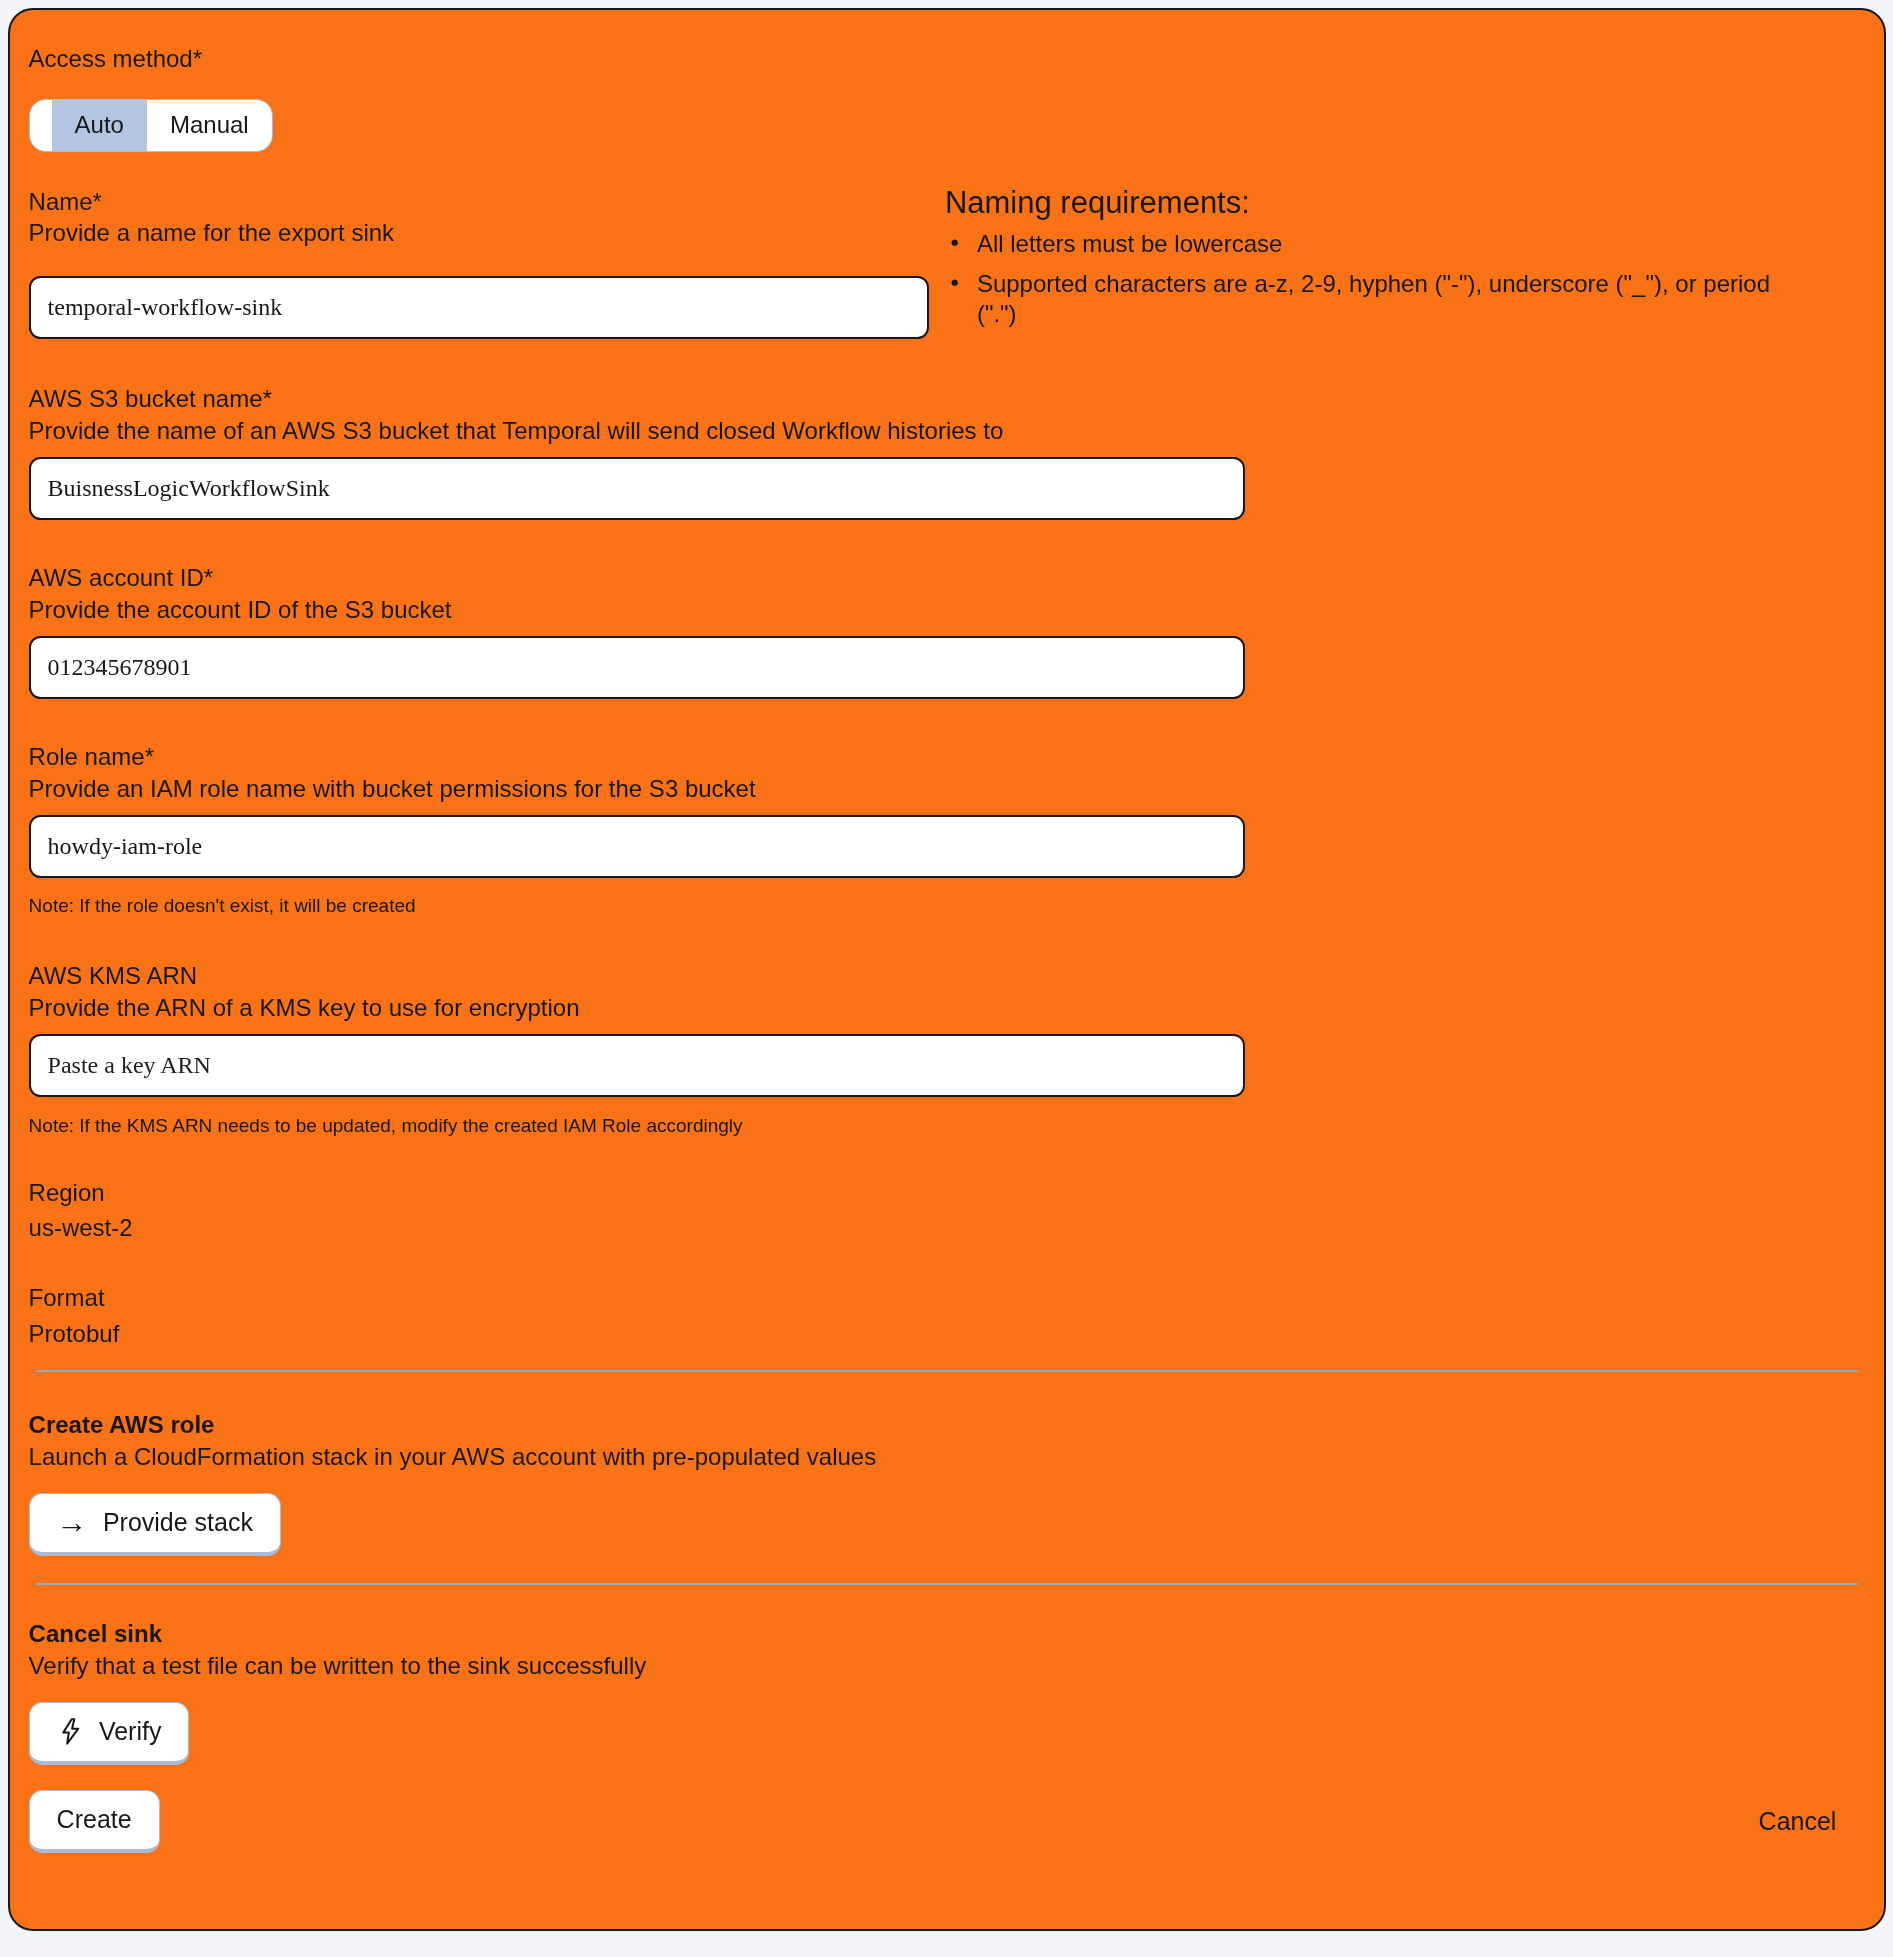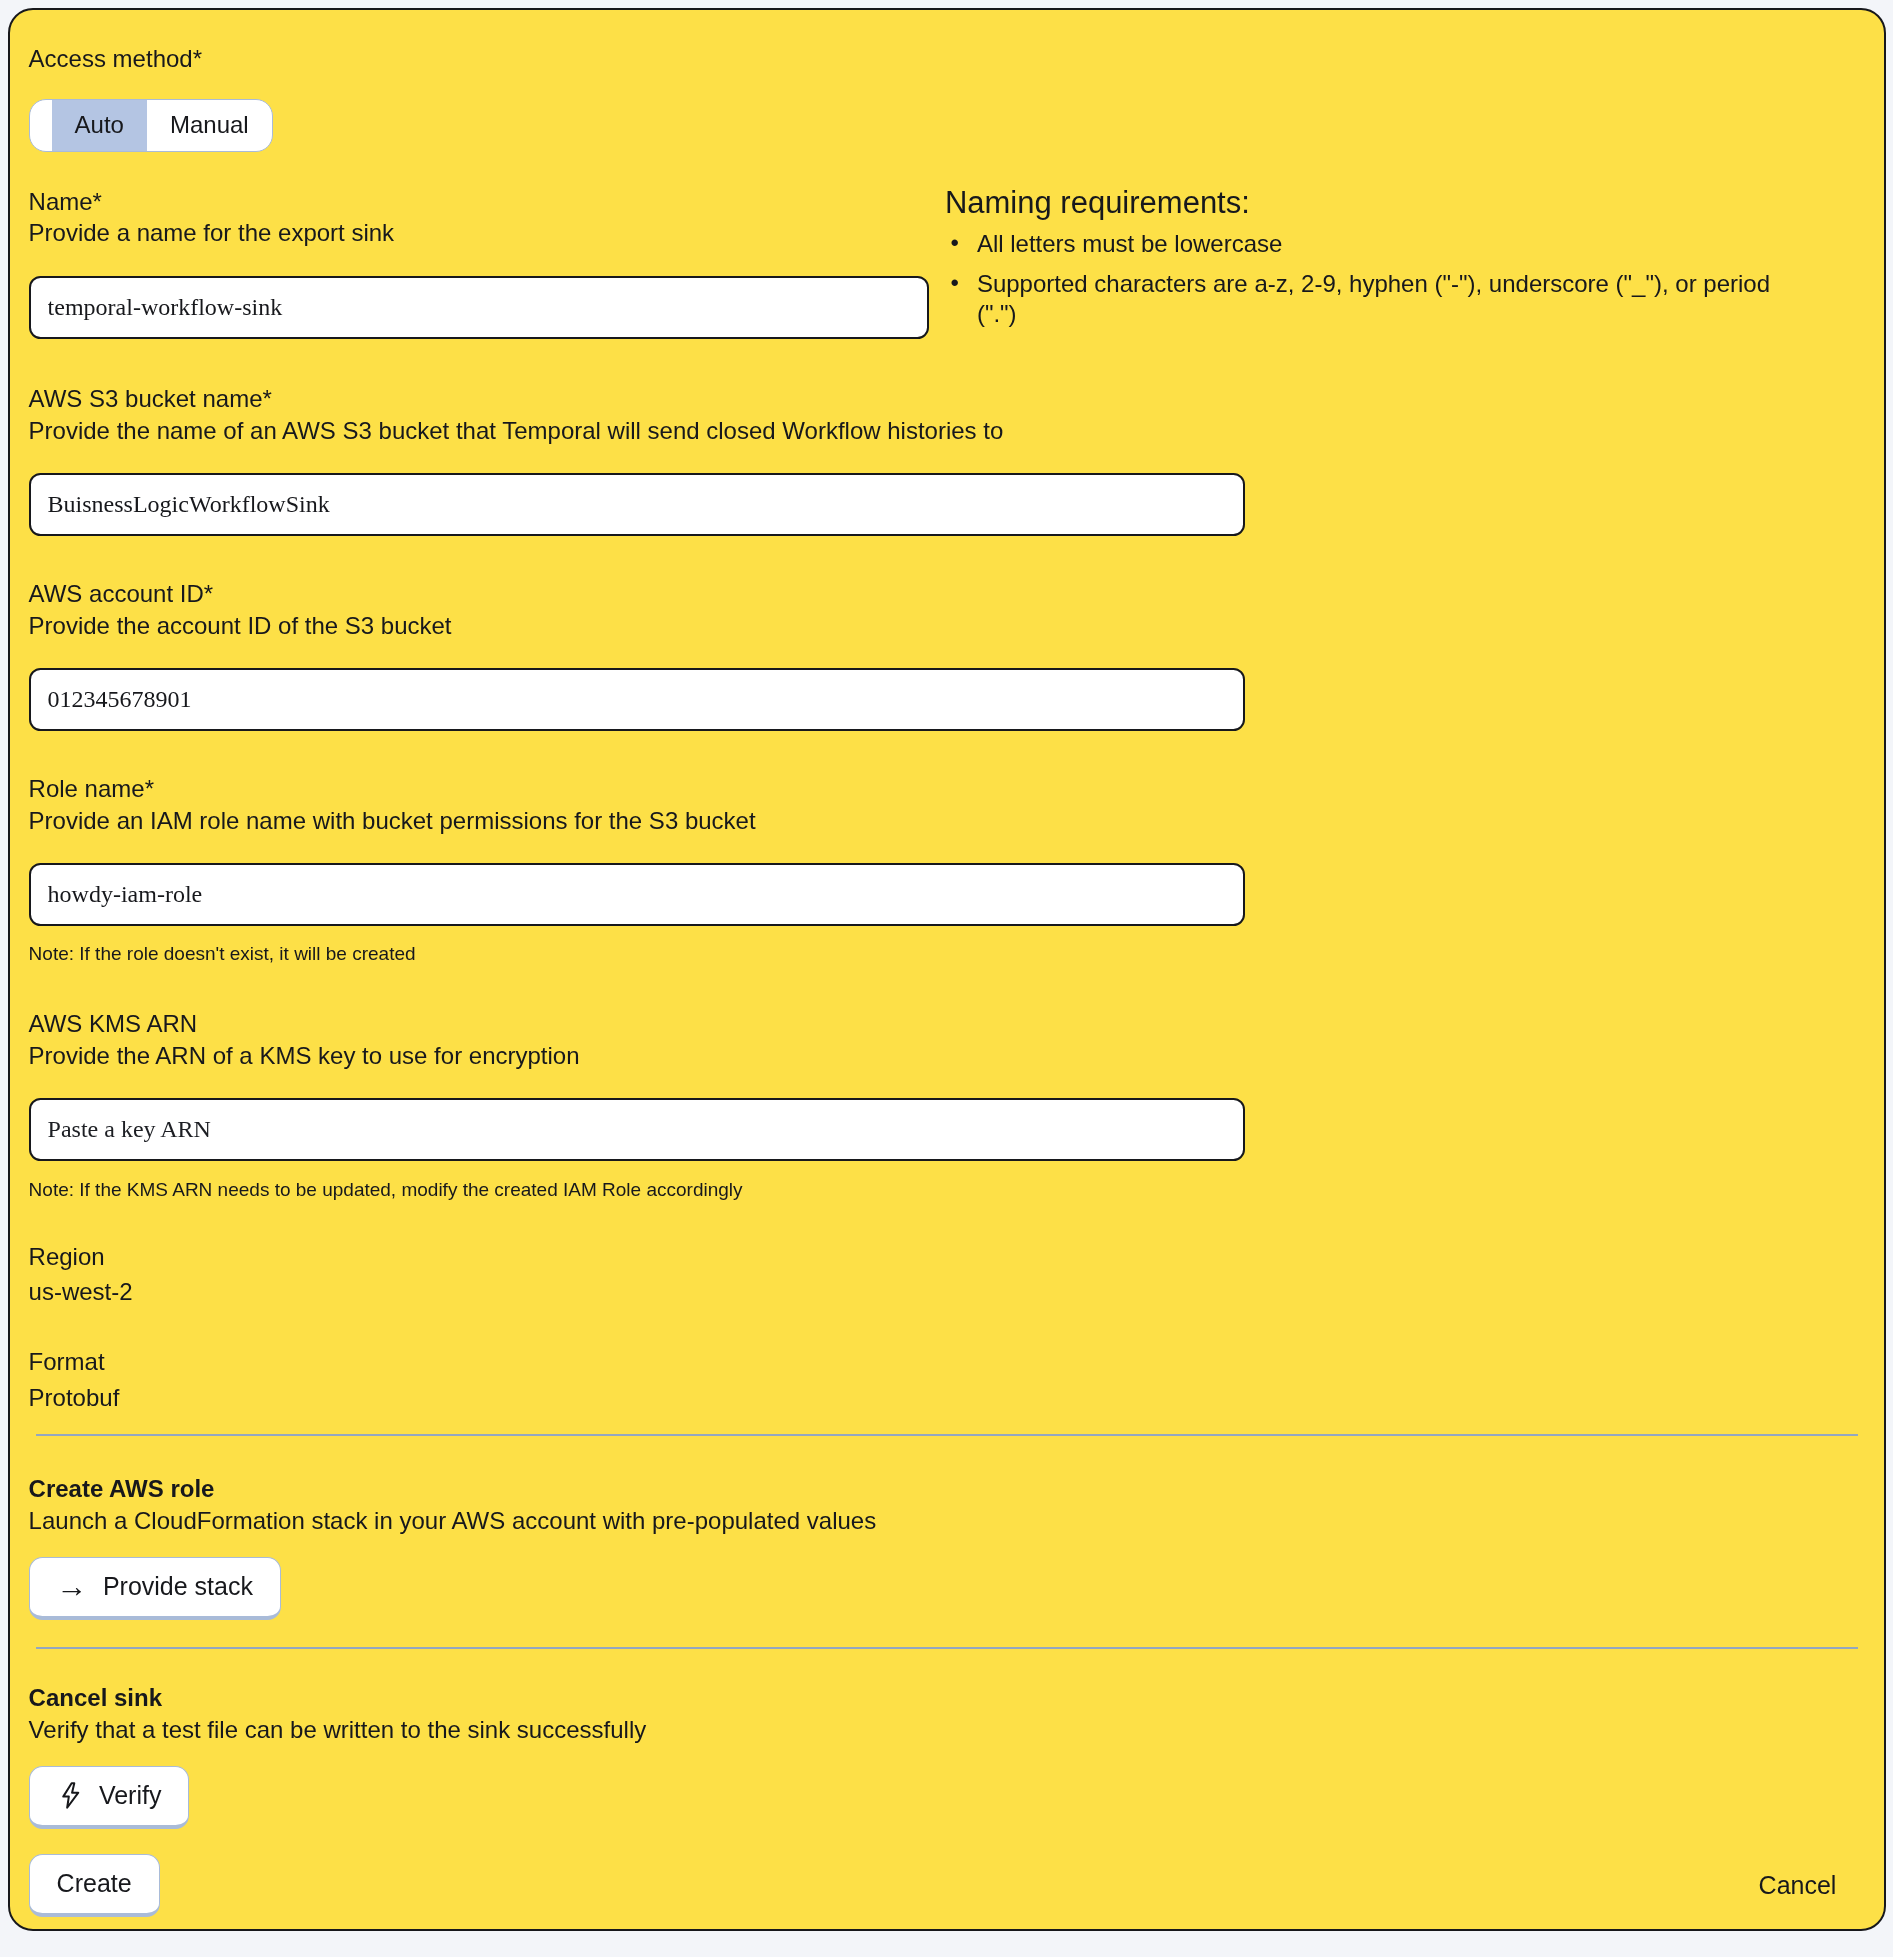--- a/index.html
+++ b/index.html
@@ -13,21 +13,21 @@
   html,body{margin:0;padding:0}
   body{
     width:1894px;height:1958px;
     background:var(--page-bg);
     font-family:"Liberation Sans","DejaVu Sans",sans-serif;
     color:var(--text);
   }
   .card{
     margin:7.6px;
     height:1923px;
-    background:#fde047;
+    background:#f97316;
     border:2.9px solid #17181c;
     border-radius:25px;
     padding:34px 19px 0 19px;
     overflow:hidden;
   }
   .lbl{font-size:24px;line-height:30px}
   .desc{font-size:24px;line-height:30px;margin-top:1.9px}
   .note{font-size:19px;line-height:25px;margin-top:15.3px}
   .bold{font-weight:bold;font-size:24px;line-height:30px}
 
@@ -64,21 +64,21 @@
     margin-top:9.6px;
     max-width:841px;
   }
   .req-list li::before{
     content:"•";
     position:absolute;left:5.7px;top:-1px;
     font-size:24px;
   }
 
   .field{margin-top:43px}
-  .field .inp{margin-top:27px}
+  .field .inp{margin-top:11px}
   .inp{
     display:block;
     height:63px;
     width:1216px;
     border:2.4px solid #17181c;
     border-radius:11.5px;
     padding:0 17px;
     font-size:24px;
     font-family:Liberation Serif, serif;
     color:var(--text);

